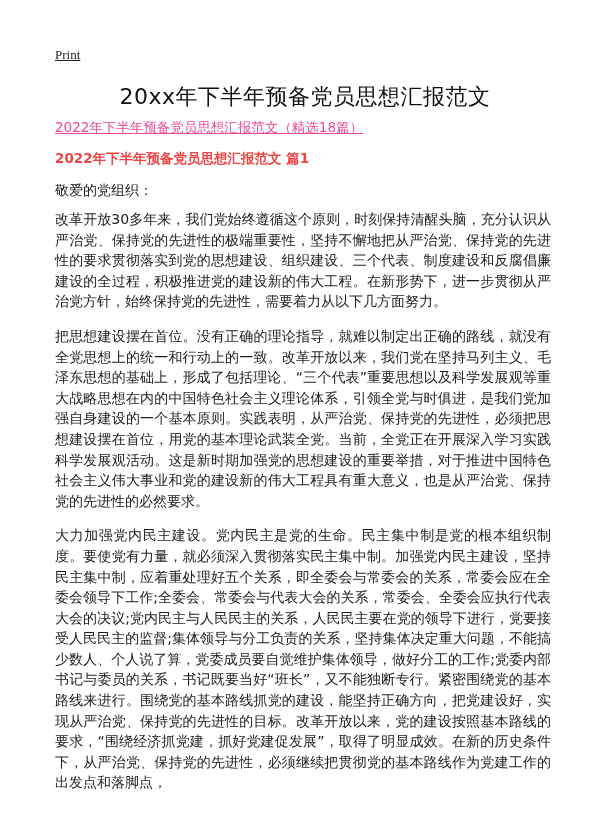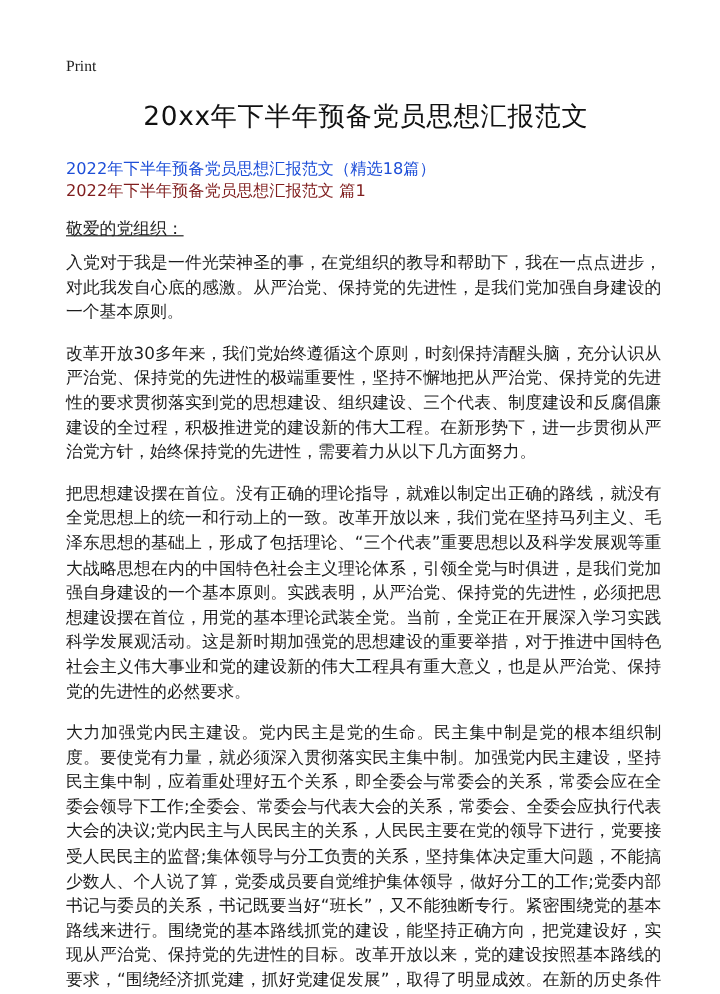--- a/index.html
+++ b/index.html
@@ -1,34 +1,33 @@
 <!DOCTYPE html>
 <html><head>
 <meta charset="utf-8">
 <style>
   html, body { margin:0; padding:0; background:#ffffff; }
   body { width:600px; height:828px; overflow:hidden; position:relative;
          font-family:"DejaVu Sans", "Liberation Sans", sans-serif; color:#1a1a1a; }
   .page { position:absolute; left:55px; top:0; width:500px; }
-  .print { position:absolute; top:47px; left:0; font-family:"Liberation Serif", serif; font-size:13px; color:#222; }
+  .print { position:absolute; top:47px; left:0; font-family:"Liberation Serif", serif; font-size:13px; color:#222;text-decoration:underline; }
   .title { position:absolute; top:82px; left:0; width:500px; text-align:center; font-size:22px; color:#111; letter-spacing:0.5px; }
-  .subtitle { position:absolute; top:132px; left:0; font-size:13.5px; color:#1d4ed8; }
-  .heading { position:absolute; top:150px; left:0; font-size:13.5px; font-weight:normal; color:#7f1d1d; }
-  .greeting { position:absolute; top:182px; left:0; font-size:14px; color:#222;text-decoration:underline; }
+  .subtitle { position:absolute; top:119px; left:0; font-size:13.5px; color:#ec4899;text-decoration:underline; }
+  .heading { position:absolute; top:150px; left:0; font-size:13.5px; font-weight:bold; color:#ef4444; }
+  .greeting { position:absolute; top:182px; left:0; font-size:14px; color:#222; }
   .paras { position:absolute; top:209px; left:0; width:496px; }
   .para { font-size:14px; line-height:20.6px; margin:0 0 14px 0; text-align:justify; color:#1c1c1c; }
 </style>
 </head>
 <body>
 
 <div class="page">
   <div class="print">Print</div>
   <div class="title">20xx年下半年预备党员思想汇报范文</div>
   <div class="subtitle">2022年下半年预备党员思想汇报范文（精选18篇）</div>
   <div class="heading">2022年下半年预备党员思想汇报范文 篇1</div>
   <div class="greeting">敬爱的党组织：</div>
   <div class="paras">
-    <p class="para">入党对于我是一件光荣神圣的事，在党组织的教导和帮助下，我在一点点进步，对此我发自心底的感激。从严治党、保持党的先进性，是我们党加强自身建设的一个基本原则。</p>
     <p class="para">改革开放30多年来，我们党始终遵循这个原则，时刻保持清醒头脑，充分认识从严治党、保持党的先进性的极端重要性，坚持不懈地把从严治党、保持党的先进性的要求贯彻落实到党的思想建设、组织建设、三个代表、制度建设和反腐倡廉建设的全过程，积极推进党的建设新的伟大工程。在新形势下，进一步贯彻从严治党方针，始终保持党的先进性，需要着力从以下几方面努力。</p>
     <p class="para">把思想建设摆在首位。没有正确的理论指导，就难以制定出正确的路线，就没有全党思想上的统一和行动上的一致。改革开放以来，我们党在坚持马列主义、毛泽东思想的基础上，形成了包括理论、“三个代表”重要思想以及科学发展观等重大战略思想在内的中国特色社会主义理论体系，引领全党与时俱进，是我们党加强自身建设的一个基本原则。实践表明，从严治党、保持党的先进性，必须把思想建设摆在首位，用党的基本理论武装全党。当前，全党正在开展深入学习实践科学发展观活动。这是新时期加强党的思想建设的重要举措，对于推进中国特色社会主义伟大事业和党的建设新的伟大工程具有重大意义，也是从严治党、保持党的先进性的必然要求。</p>
     <p class="para">大力加强党内民主建设。党内民主是党的生命。民主集中制是党的根本组织制度。要使党有力量，就必须深入贯彻落实民主集中制。加强党内民主建设，坚持民主集中制，应着重处理好五个关系，即全委会与常委会的关系，常委会应在全委会领导下工作;全委会、常委会与代表大会的关系，常委会、全委会应执行代表大会的决议;党内民主与人民民主的关系，人民民主要在党的领导下进行，党要接受人民民主的监督;集体领导与分工负责的关系，坚持集体决定重大问题，不能搞少数人、个人说了算，党委成员要自觉维护集体领导，做好分工的工作;党委内部书记与委员的关系，书记既要当好“班长”，又不能独断专行。紧密围绕党的基本路线来进行。围绕党的基本路线抓党的建设，能坚持正确方向，把党建设好，实现从严治党、保持党的先进性的目标。改革开放以来，党的建设按照基本路线的要求，“围绕经济抓党建，抓好党建促发展”，取得了明显成效。在新的历史条件下，从严治党、保持党的先进性，必须继续把贯彻党的基本路线作为党建工作的出发点和落脚点，</p>
   </div>
 </div>
 
 </body></html>

